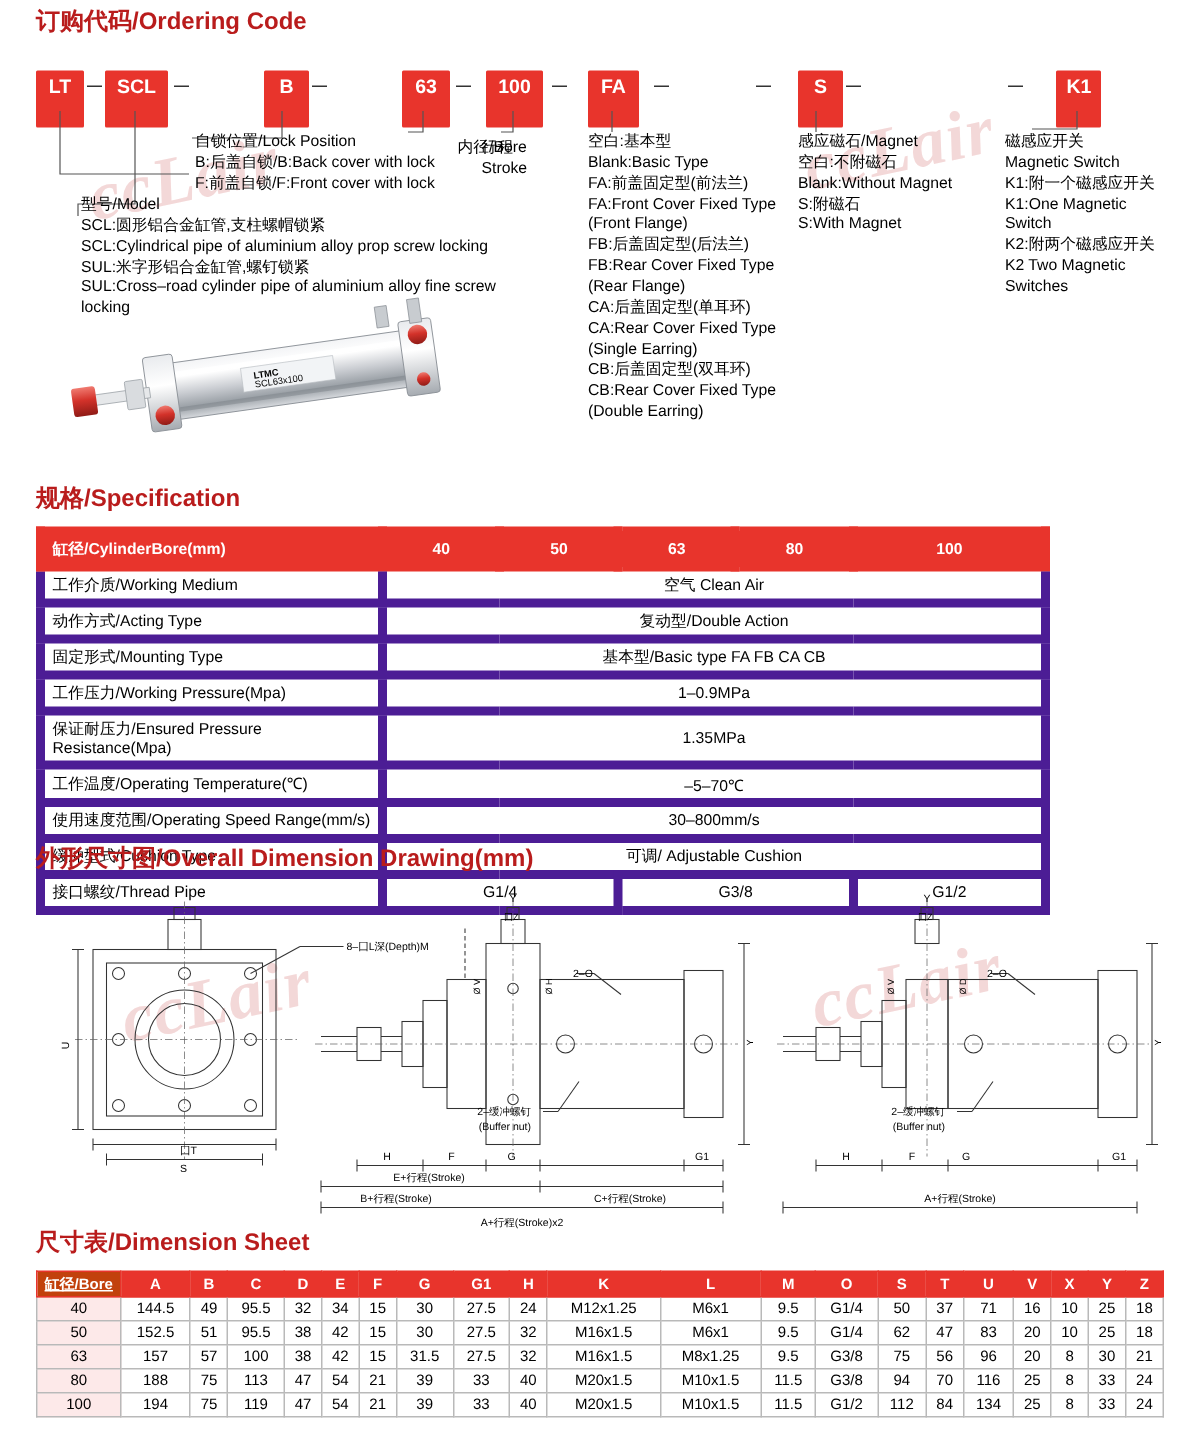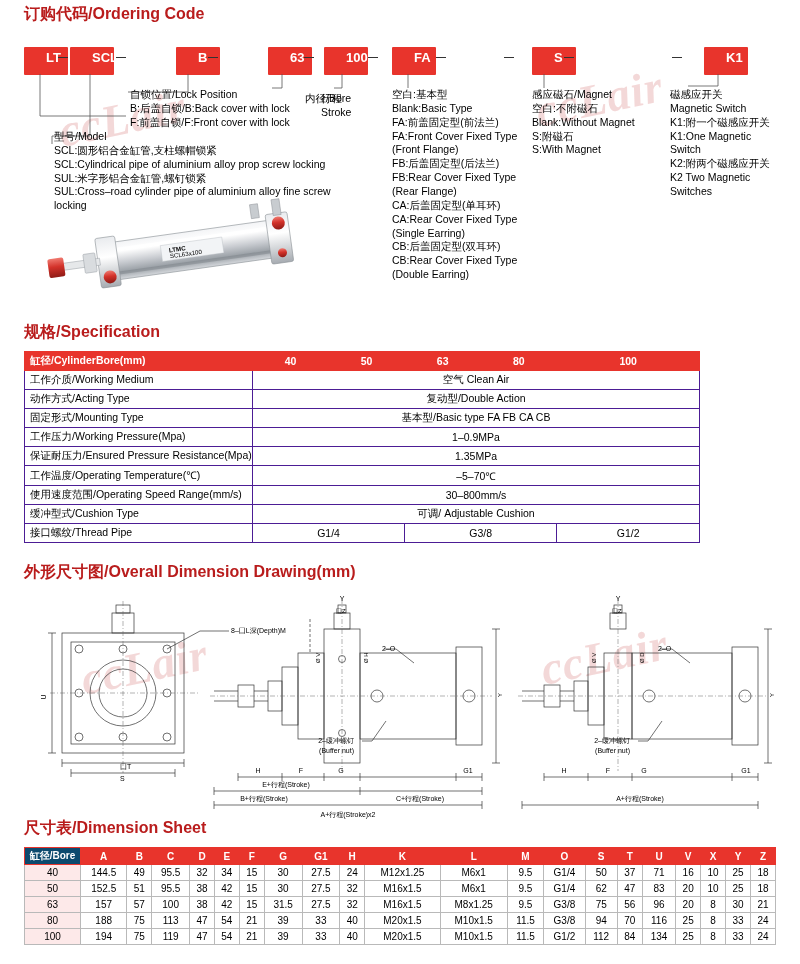--- a/index.html
+++ b/index.html
@@ -39,23 +39,23 @@
     padding: 0;
     color: #b91c1c;
   }
 
   
   .order-wrap { position: absolute; left: 24px; top: 4px; width: 756px; }
   .code-row { position: relative; height: 26px; margin-top: 22px; }
   .code-box {
     position: absolute;
     top: 0;
-    height: 28px;
+    height: 38px;
     min-width: 30px;
-    padding: 0 22px;
+    padding: 0 7px;
     background: #e8342c;
     color: #fff;
     font-weight: bold;
     font-size: 13px;
     text-align: center;
     line-height: 22px;
     border-radius: 1px;
   }
   .dash {
     position: absolute;
@@ -66,21 +66,21 @@
 
   .note { position: absolute; font-size: 10.5px; line-height: 1.32; }
 
   
   .photo { position: absolute; left: 42px; top: 196px; width: 290px; height: 112px; }
 
   
   .spec-wrap { position: absolute; left: 24px; top: 322px; width: 676px; }
   table { border-collapse: collapse; width: 100%; font-size: 10.5px; }
   .spec-table td {
-    border: 1px solid #4c1d95;
+    border: 6px solid #4c1d95;
     padding: 2px 0;
     height: 17px;
     text-align: center;
     background: #fff;
   }
   .spec-table td.lbl { text-align: left; padding-left: 5px; width: 228px; }
   .spec-table tr.head td { background: #e8342c; color: #fff; font-weight: bold; border-color:#e8342c; }
 
   
   .dim-wrap { position: absolute; left: 24px; top: 562px; width: 752px; }
@@ -90,21 +90,21 @@
   .sheet-wrap { position: absolute; left: 24px; top: 818px; width: 752px; }
   .sheet-table td {
     border: 1px solid #b9b9b9;
     padding: 1px 2px;
     height: 16px;
     text-align: center;
     font-size: 10px;
   }
   .sheet-table tr.head td { background: #e8342c; color: #fff; font-weight: bold; border-color:#e8342c; }
   .sheet-table td.first { background: #fde9e9; }
-  .sheet-table tr.head td.first { background: #0c4a6e; }
+  .sheet-table tr.head td.first { background: #c2410c; text-decoration: underline; }
 
   svg { display:block; }
   .txt { font-family: "Liberation Sans", sans-serif; font-size: 7px; fill:#000; }
   .txt6 { font-family: "Liberation Sans", sans-serif; font-size: 6.2px; fill:#000; }
 </style>
 </head>
 <body>
 
 <div class="page">
 

